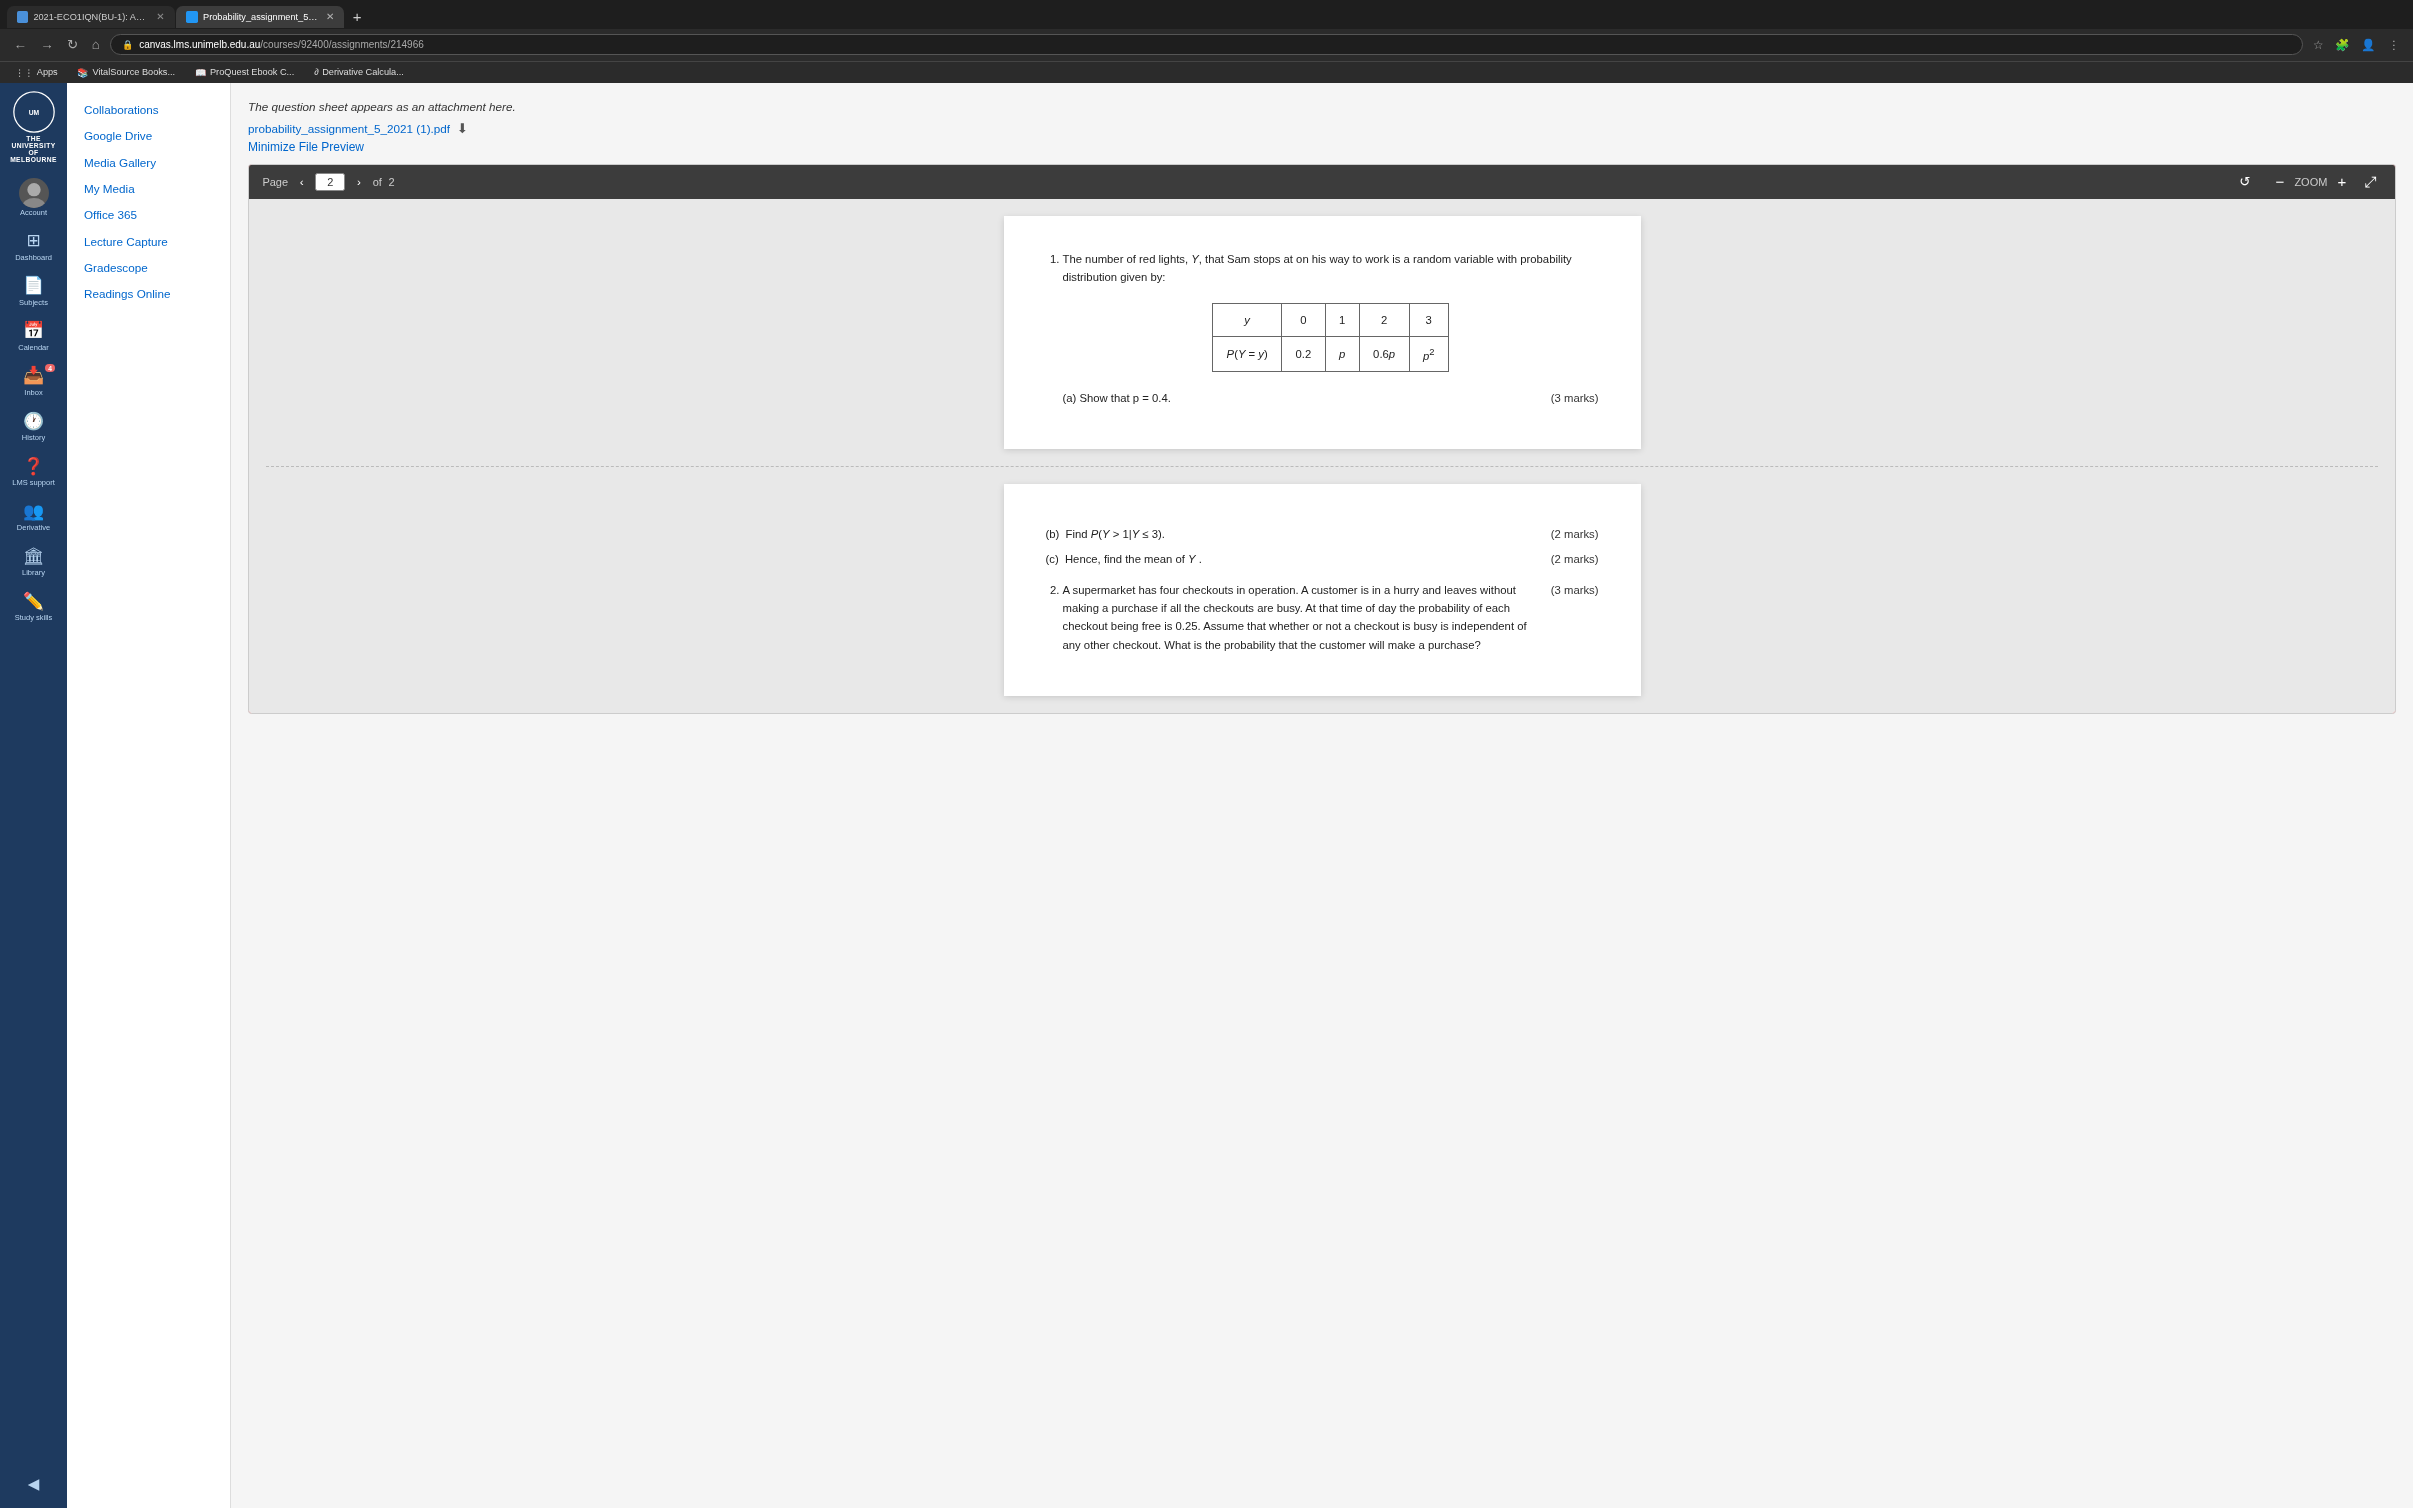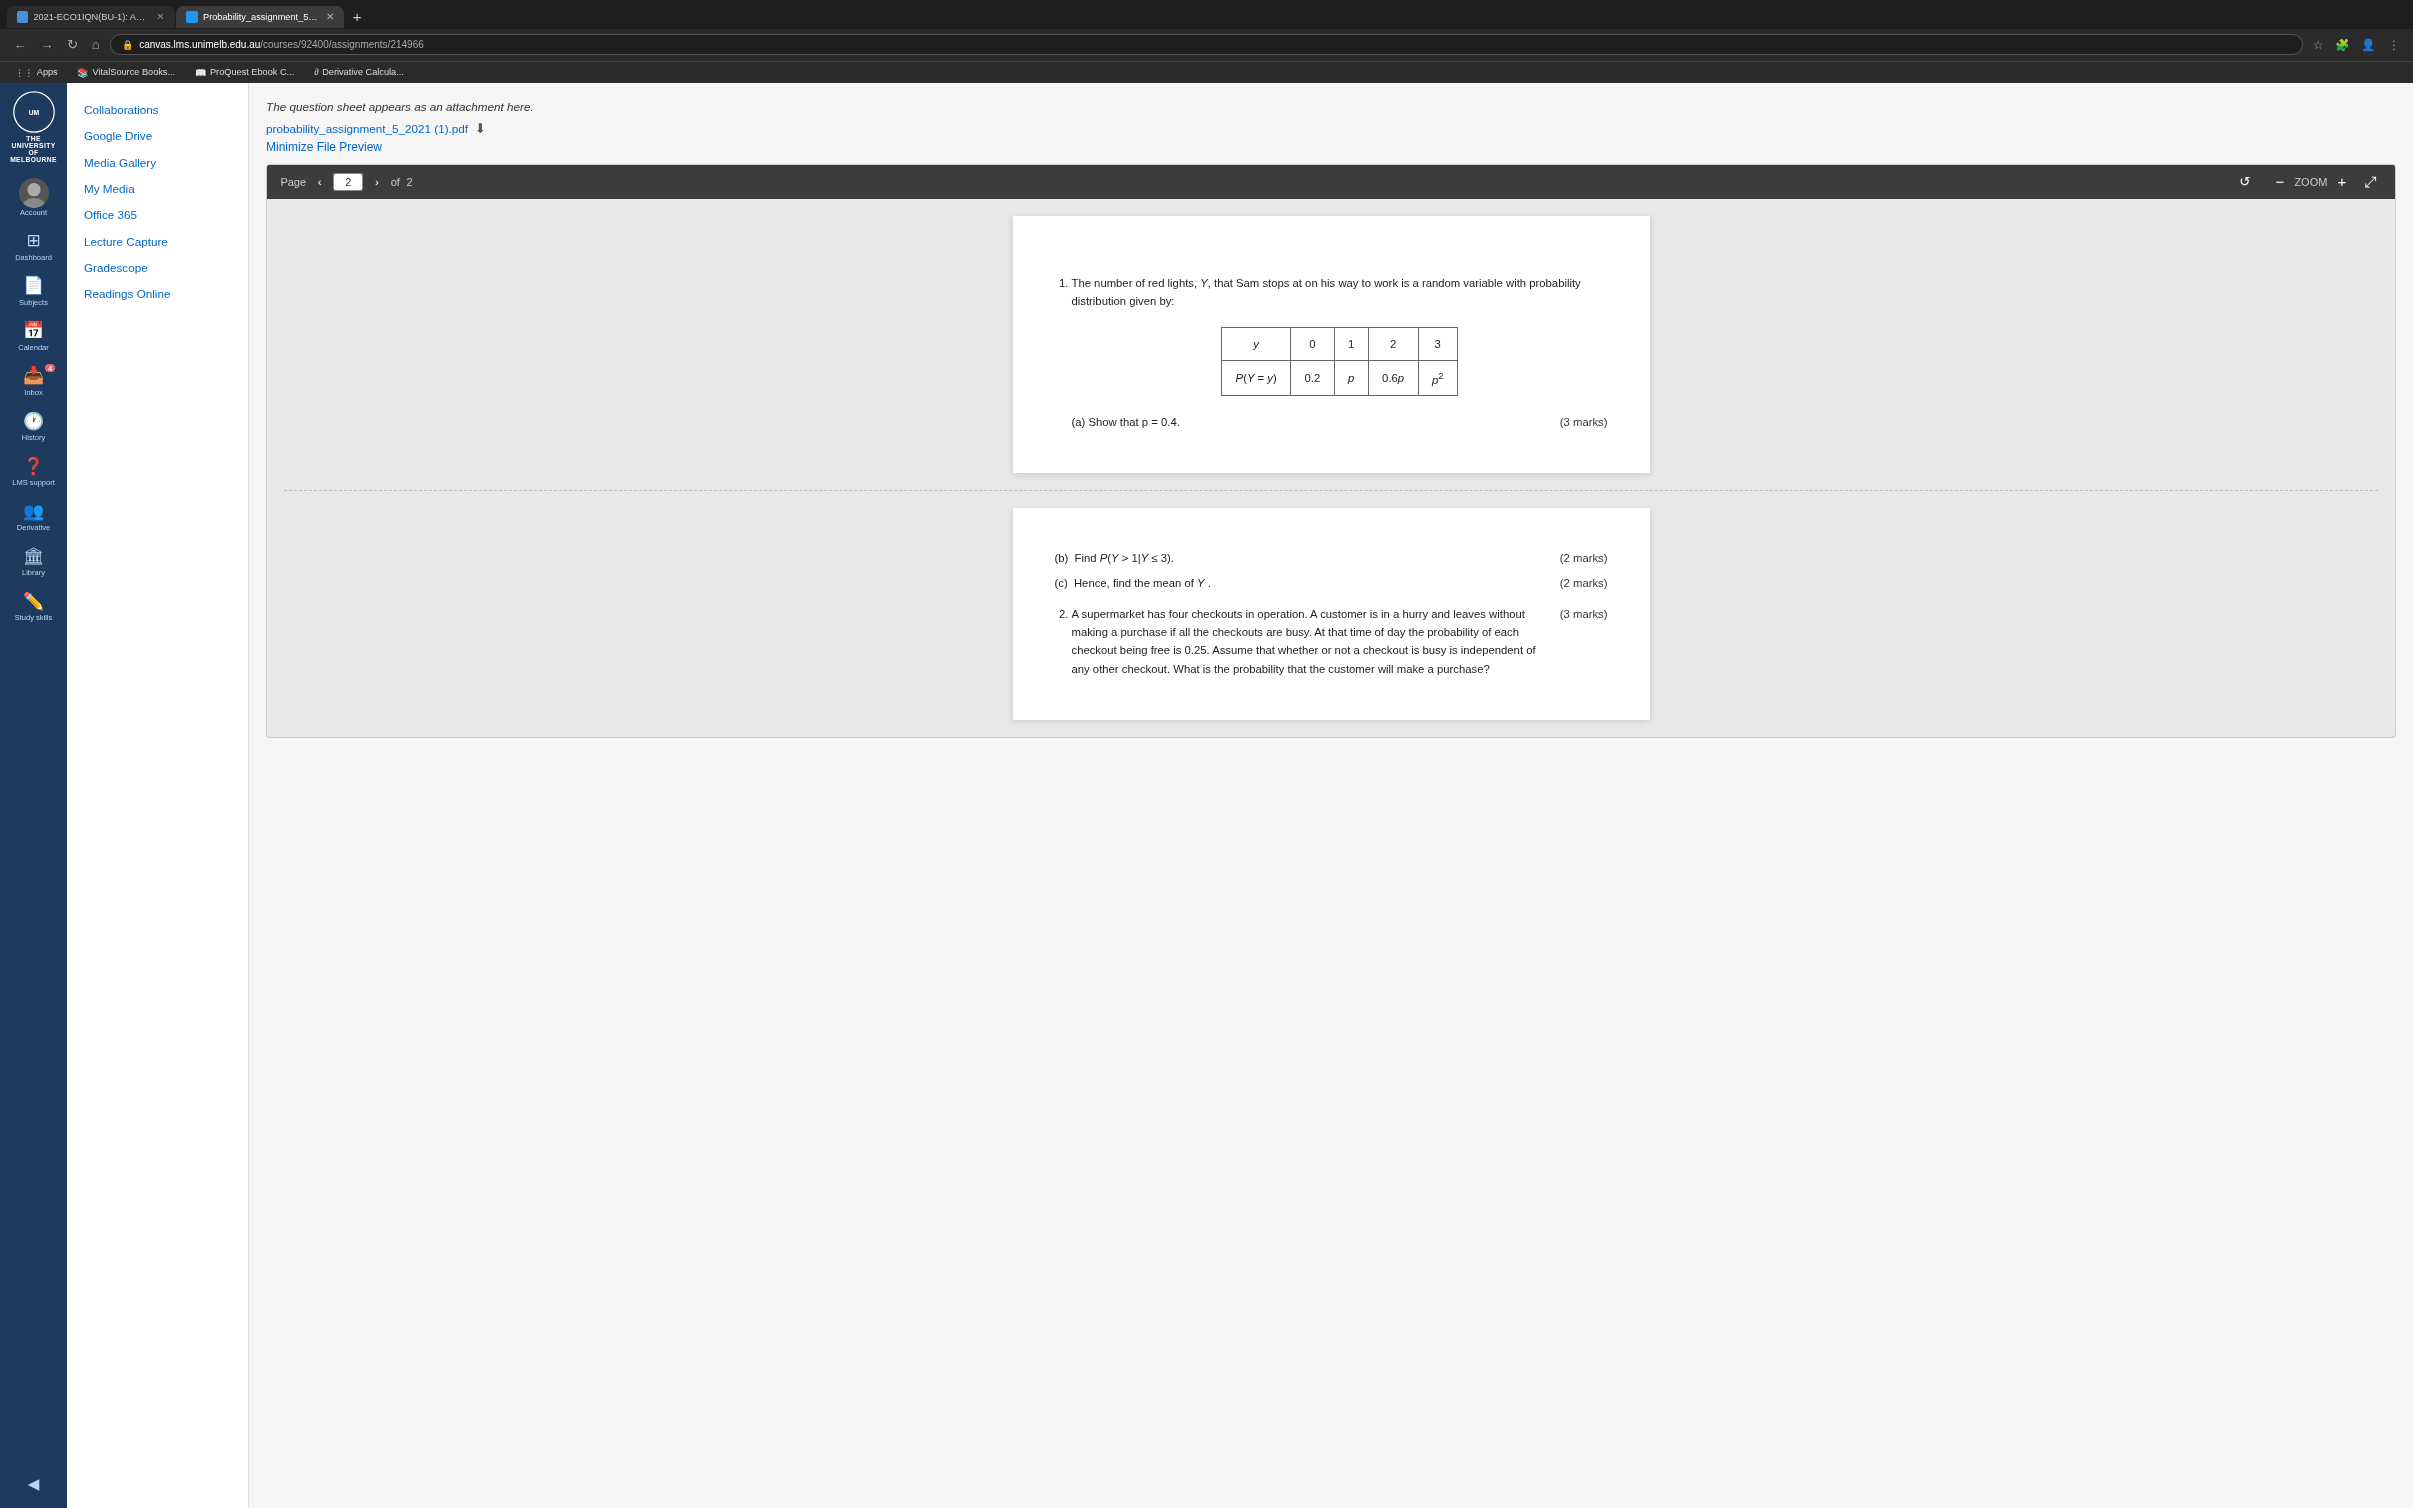--- a/index.html
+++ b/index.html
@@ -42,21 +42,21 @@
 
     .nav-item { display: flex; flex-direction: column; align-items: center; padding: 6.7px 3.4px; width: 100%; cursor: pointer; color: #b8d4f0; }
     .nav-icon { font-size: 17px; margin-bottom: 1.7px; }
     .nav-label { font-size: 7.5px; text-align: center; color: #b8d4f0; }
     .nav-item.with-badge { position: relative; }
     .nav-badge { position: absolute; top: 5px; right: 11.7px; background: #e66; color: white; font-size: 6.7px; border-radius: 6.7px; padding: 0.8px 3.4px; font-weight: bold; }
 
     .nav-collapse { margin-top: auto; padding: 6.7px; cursor: pointer; color: #b8d4f0; font-size: 15px; }
 
     
-    .sidebar { width: 182px; background: white; border-right: 0.8px solid #ddd; padding: 13.4px 0; overflow-y: auto; flex-shrink: 0; }
+    .sidebar { width: 164px; background: white; border-right: 0.8px solid #ddd; padding: 13.4px 0; overflow-y: auto; flex-shrink: 0; }
     .sidebar-link { display: block; padding: 6.7px 17px; color: #0066cc; font-size: 11.7px; text-decoration: none; cursor: pointer; }
 
     
     .main-content { flex: 1; overflow-y: auto; padding: 17px; background: #f5f5f5; }
     .content-intro { color: #333; font-size: 11.7px; margin-bottom: 8.4px; font-style: italic; }
     .file-link { color: #0066cc; font-size: 11.7px; text-decoration: none; cursor: pointer; display: inline-flex; align-items: center; gap: 5px; }
     .minimize-link { color: #0066cc; font-size: 12px; cursor: pointer; display: block; margin-top: 3.4px; }
 
     
     .pdf-viewer { background: #fca5a5; border: 0.8px solid #ccc; border-radius: 3.4px; overflow: hidden; margin-top: 10px; }
@@ -72,21 +72,21 @@
     .expand-btn { background: none; border: none; color: white; cursor: pointer; font-size: 15px; margin-left: auto; padding: 1.7px 5px; }
 
     .pdf-content { background: #e8e8e8; padding: 17px; display: flex; flex-direction: column; align-items: center; gap: 17px; }
     .pdf-page { background: white; padding: 34px 42px; width: 100%; max-width: 637px; box-shadow: 0 1.7px 6.7px rgba(0,0,0,0.15); font-size: 11.3px; line-height: 1.6; color: #222; }
 
     .prob-table { border-collapse: collapse; margin: 17px auto; font-size: 11.3px; }
     .prob-table td { border: 0.8px solid #666; padding: 6.7px 13.4px; text-align: center; }
 
     .pdf-divider { border: none; border-top: 0.8px dashed #bbb; width: 100%; margin: 0; }
 
-    ol { padding-left: 17px; margin-top: 24px; }
+    ol { padding-left: 17px; }
     ol li { margin-bottom: 8.4px; }
     .question-part { margin: 6.7px 0; display: flex; justify-content: space-between; }
     .marks { color: #333; }
   </style>
 </head>
 <body>
 
 <div class="browser-chrome">
   <div class="tab-bar">
     <div class="tab inactive">

